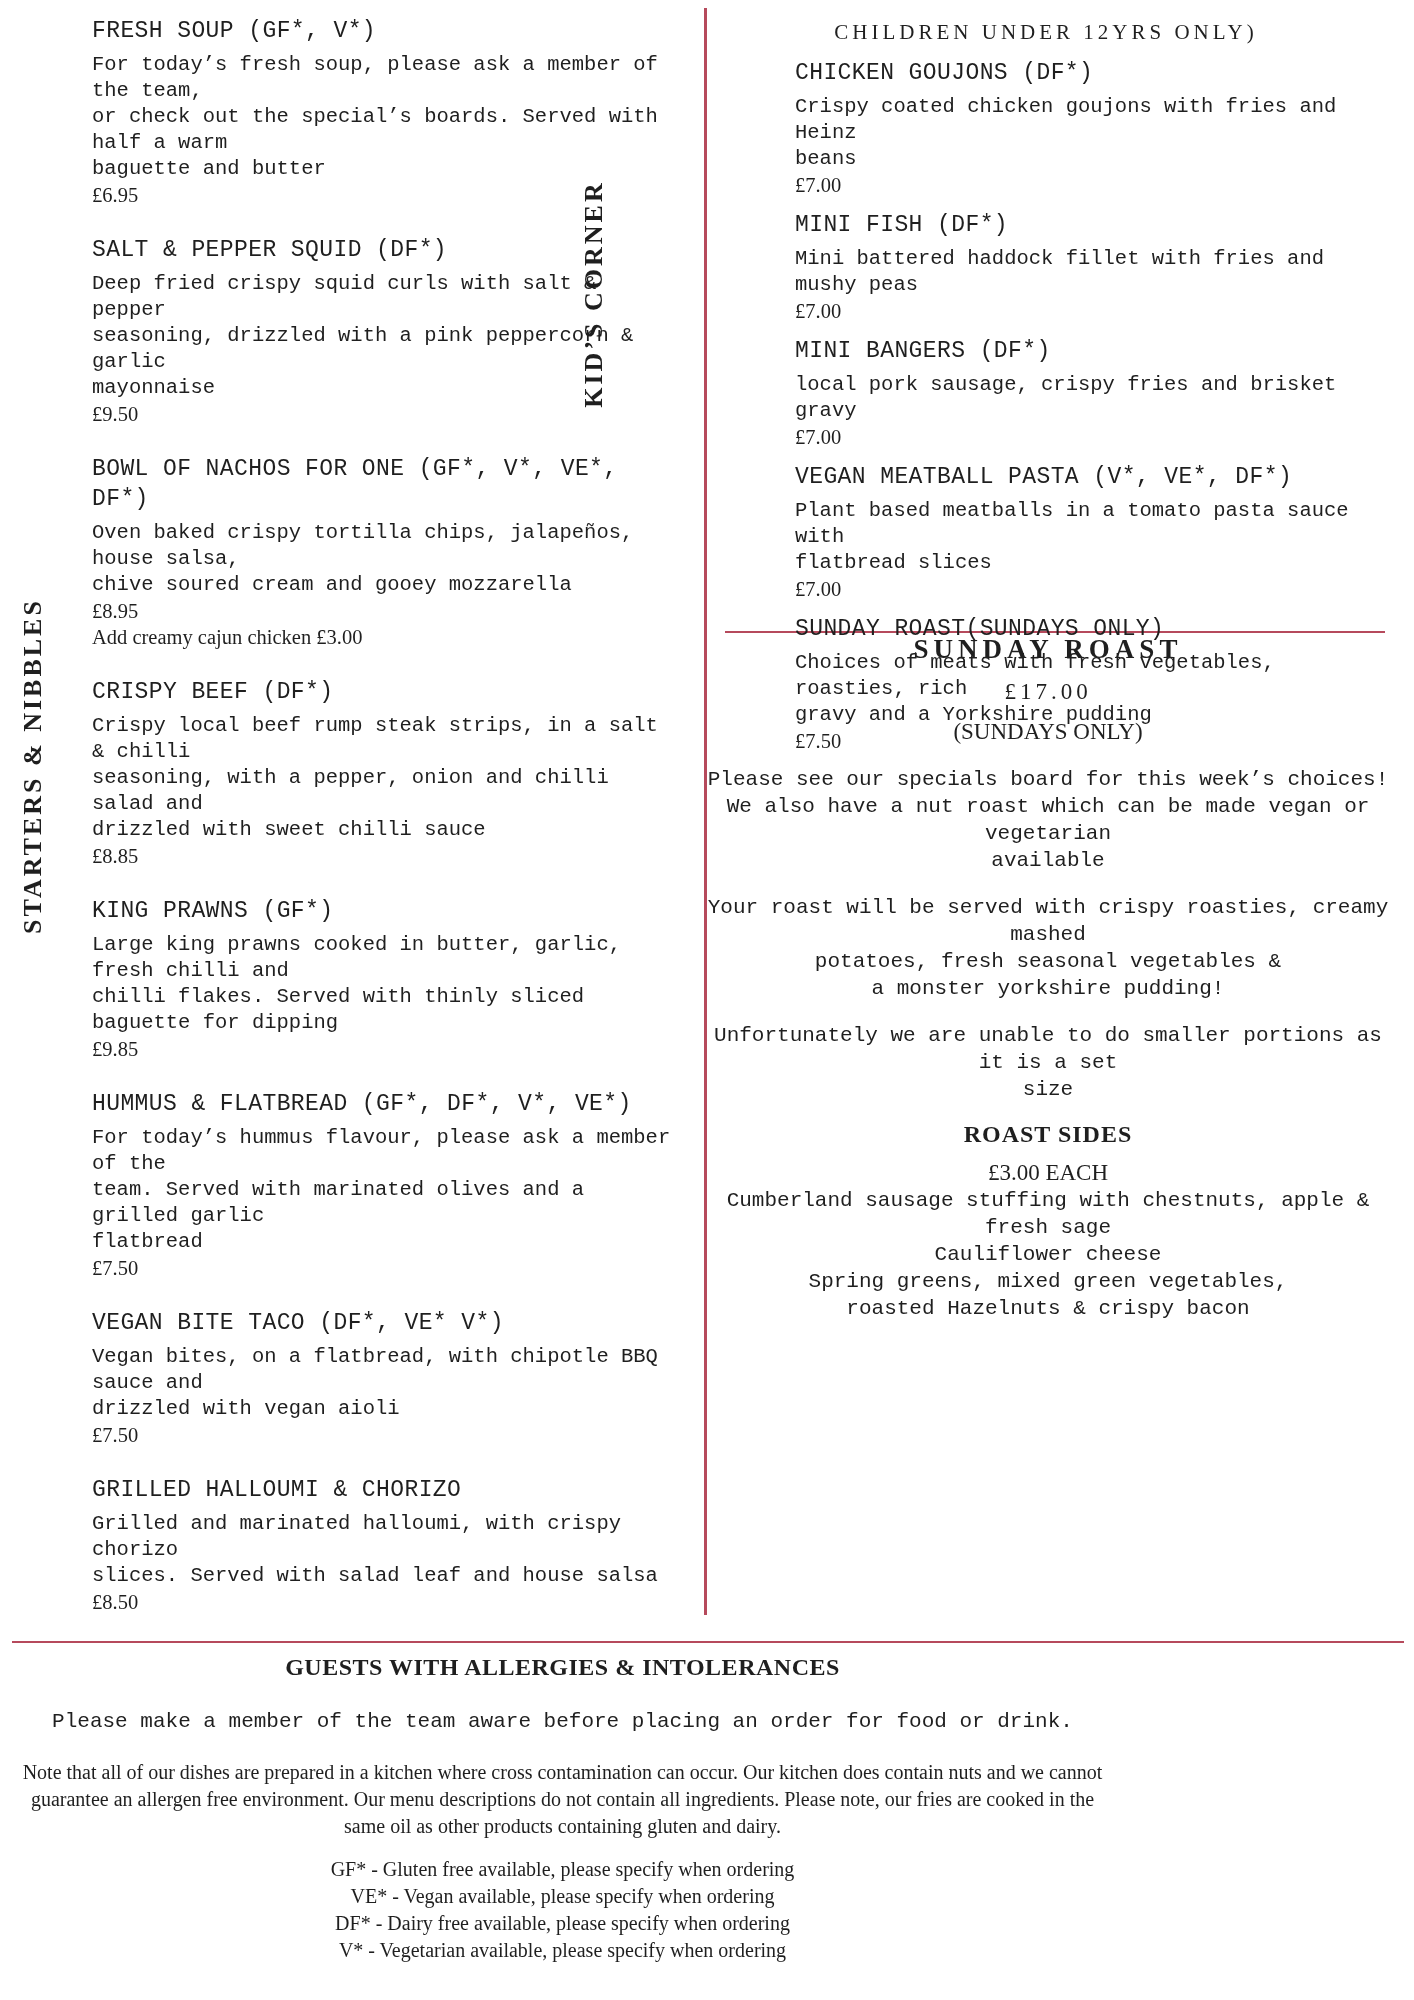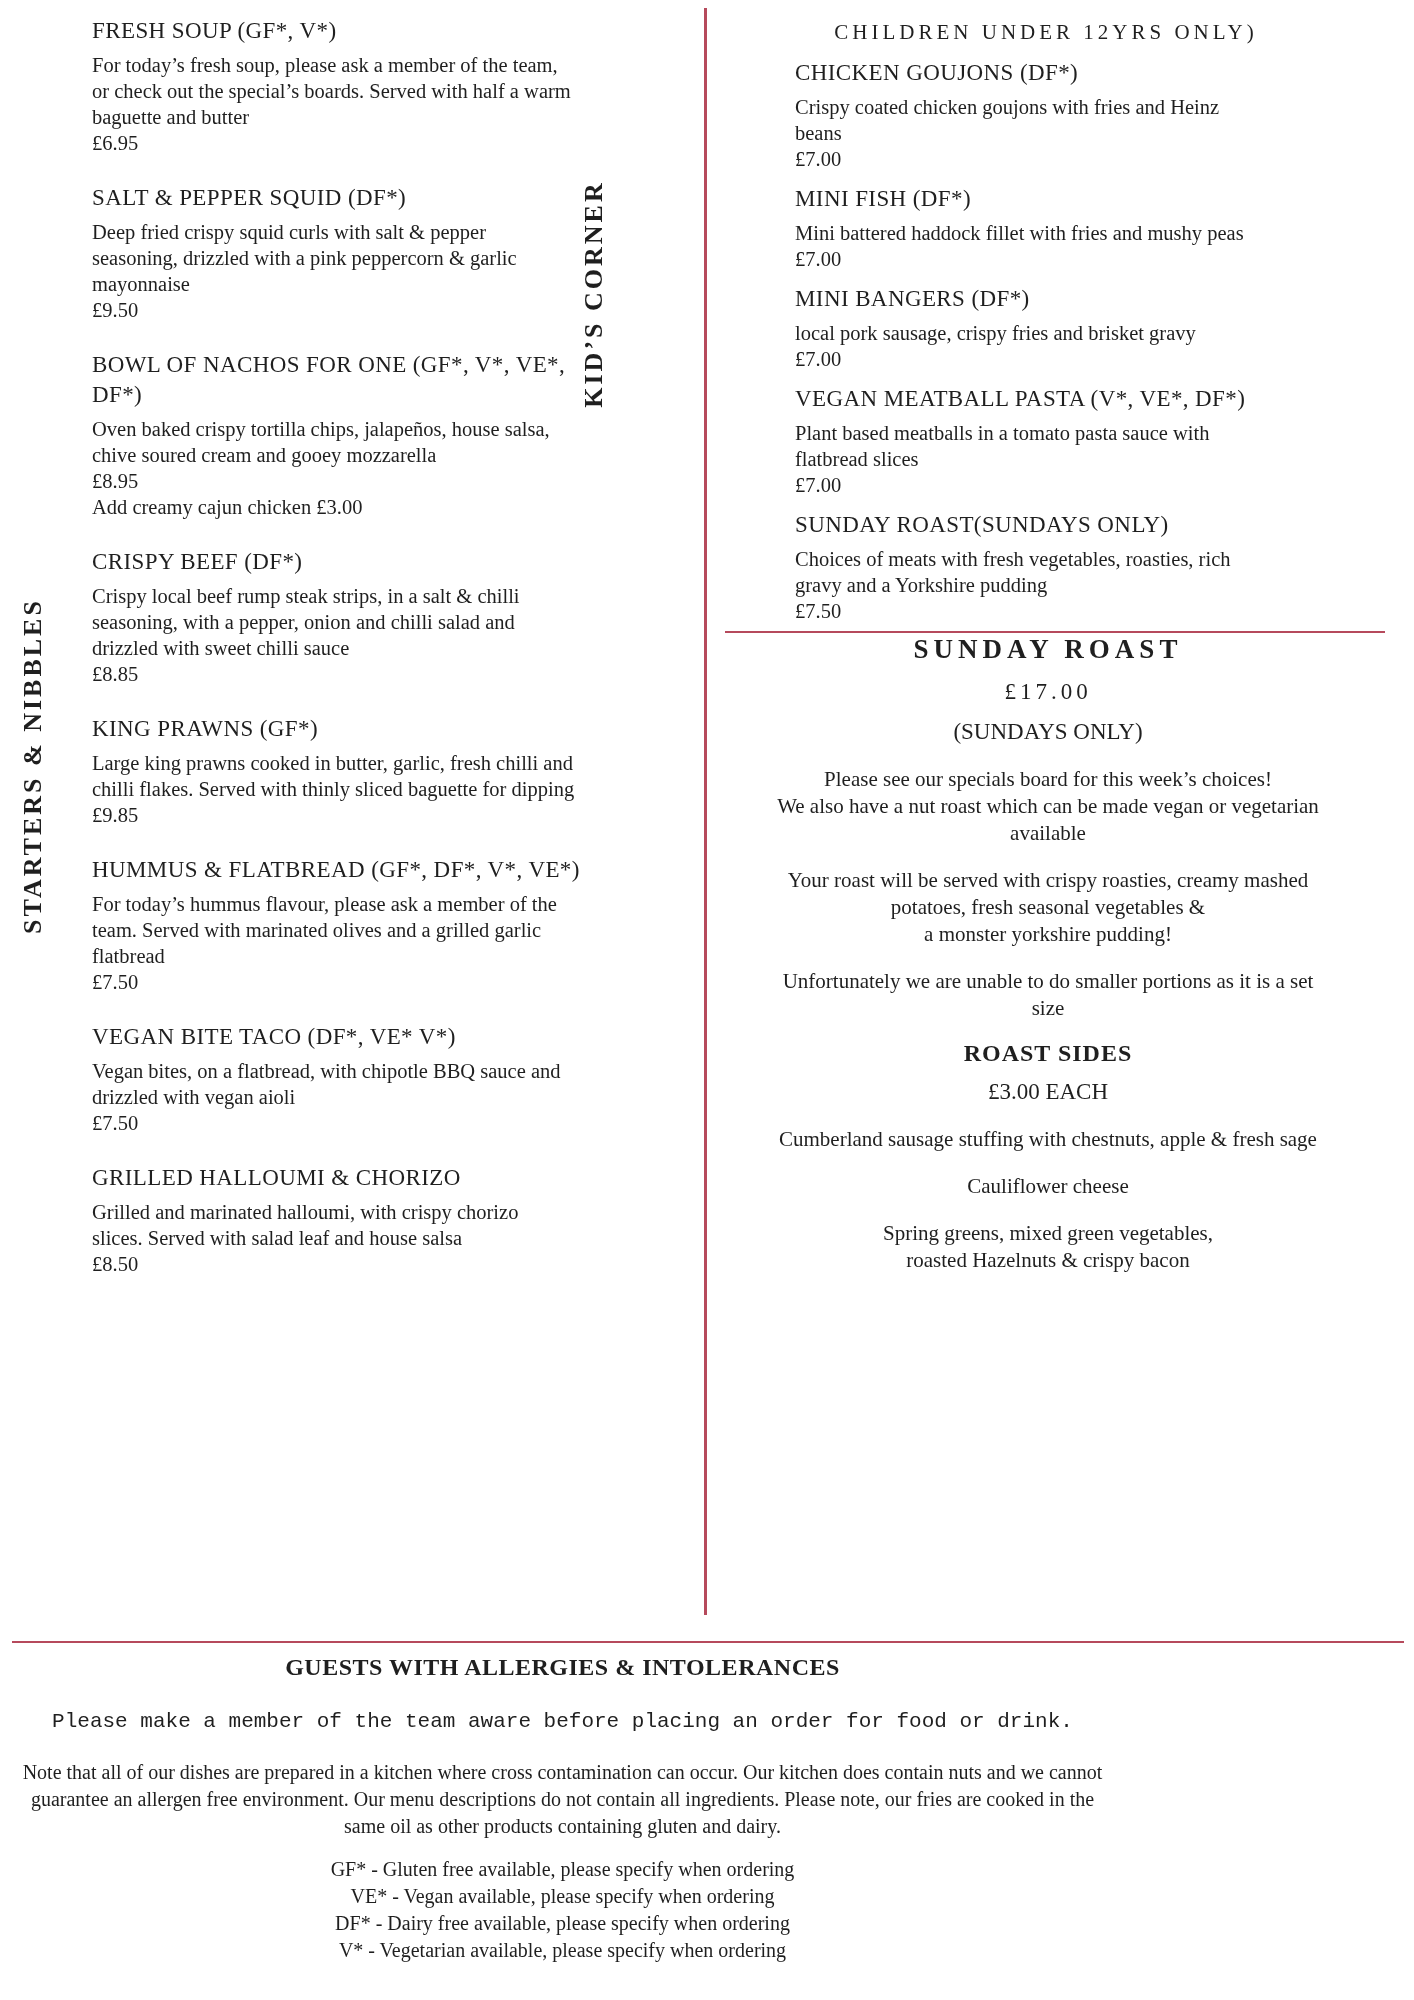--- a/index.html
+++ b/index.html
@@ -1,21 +1,21 @@
 <!DOCTYPE html>
 <html><head>
 <meta charset="utf-8">
 <style>
   html,body { margin:0; padding:0; background:#ffffff; }
   #page {
     position:relative; width:1414px; height:2000px; background:#ffffff;
     color:#1f1f1f; font-family:"Liberation Serif", serif; overflow:hidden;
   }
   .accent { background:#b64a5c; }
-  .pre { white-space:pre-line; }
+  .pre { white-space:pre-line;font-family:Liberation Mono, monospace; }
 
   
   .vlabel {
     position:absolute; transform:rotate(-90deg);
     display:flex; align-items:center; justify-content:center;
     font-weight:bold; font-size:26px; letter-spacing:3px; white-space:nowrap;
   }
   .vlabel-starters { left:-177px; top:749px; width:420px; height:34px; }
   .vlabel-kids     { left:454px;  top:277px; width:280px; height:34px; }
 
@@ -43,21 +43,21 @@
   .roast {
     position:absolute; left:706px; top:632px; width:684px;
     text-align:center; 
   }
   .roast-title { font-size:27px; font-weight:bold; letter-spacing:5px; line-height:34px; }
   .roast-price { font-size:23px; letter-spacing:4px; line-height:28px; margin-top:12px; }
   .roast-sub   { font-size:23px; line-height:28px; margin-top:12px; }
   .roast-para  { font-size:21px; line-height:27px; margin-top:20px; }
   .sides-title { font-size:24px; font-weight:bold; letter-spacing:1px; line-height:30px; margin-top:16px; }
   .sides-price { font-size:23px; line-height:28px; margin-top:10px; }
-  .side-entry  { font-size:21px; line-height:27px; margin-top:20px; }
+  .side-entry  { font-size:21px; line-height:27px; }
 
   
   .footer {
     position:absolute; left:10px; top:1652px; width:1105px; text-align:center;
   }
   .footer-title  { font-size:24px; font-weight:bold; letter-spacing:0.5px; line-height:30px; }
   .footer-notice { font-size:21px; line-height:27px; margin-top:26px;font-family:Liberation Mono, monospace; }
   .footer-body   { font-size:20px; line-height:27px; margin-top:24px; max-width:1085px;
                    margin-left:auto; margin-right:auto; }
   .footer-legend { font-size:20px; line-height:27px; margin-top:16px; }

